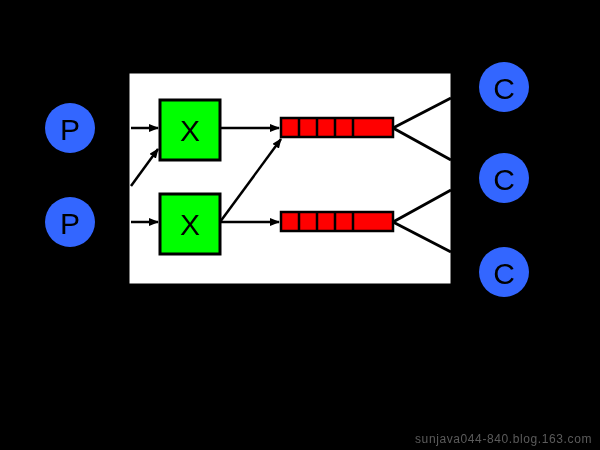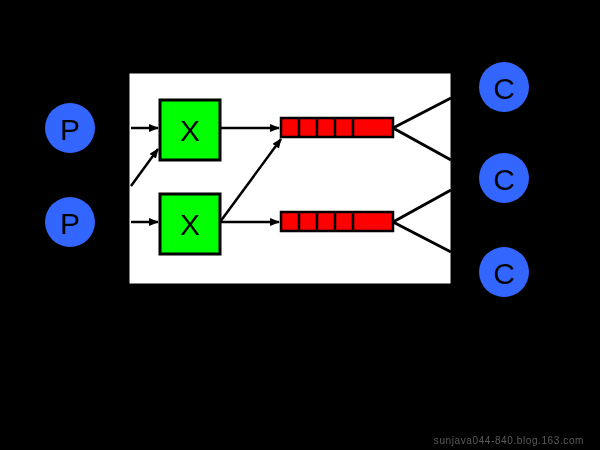--- a/index.html
+++ b/index.html
@@ -33,24 +33,24 @@
   }
   .box-label {
     font-family: "Liberation Sans", sans-serif;
     font-size: 30px;
     fill: #000000;
     text-anchor: middle;
     dominant-baseline: central;
   }
   .watermark {
     position: absolute;
-    right: 16px;
+    right: 8px;
     bottom: 4px;
     font-family: "Liberation Sans", sans-serif;
-    font-size: 10px;
+    font-size: 12px;
     letter-spacing: 0.6px;
     color: #6b6b6b;
     opacity: 0.85;
     white-space: nowrap;
     user-select: none;
   }
 </style>
 </head>
 <body>
 

